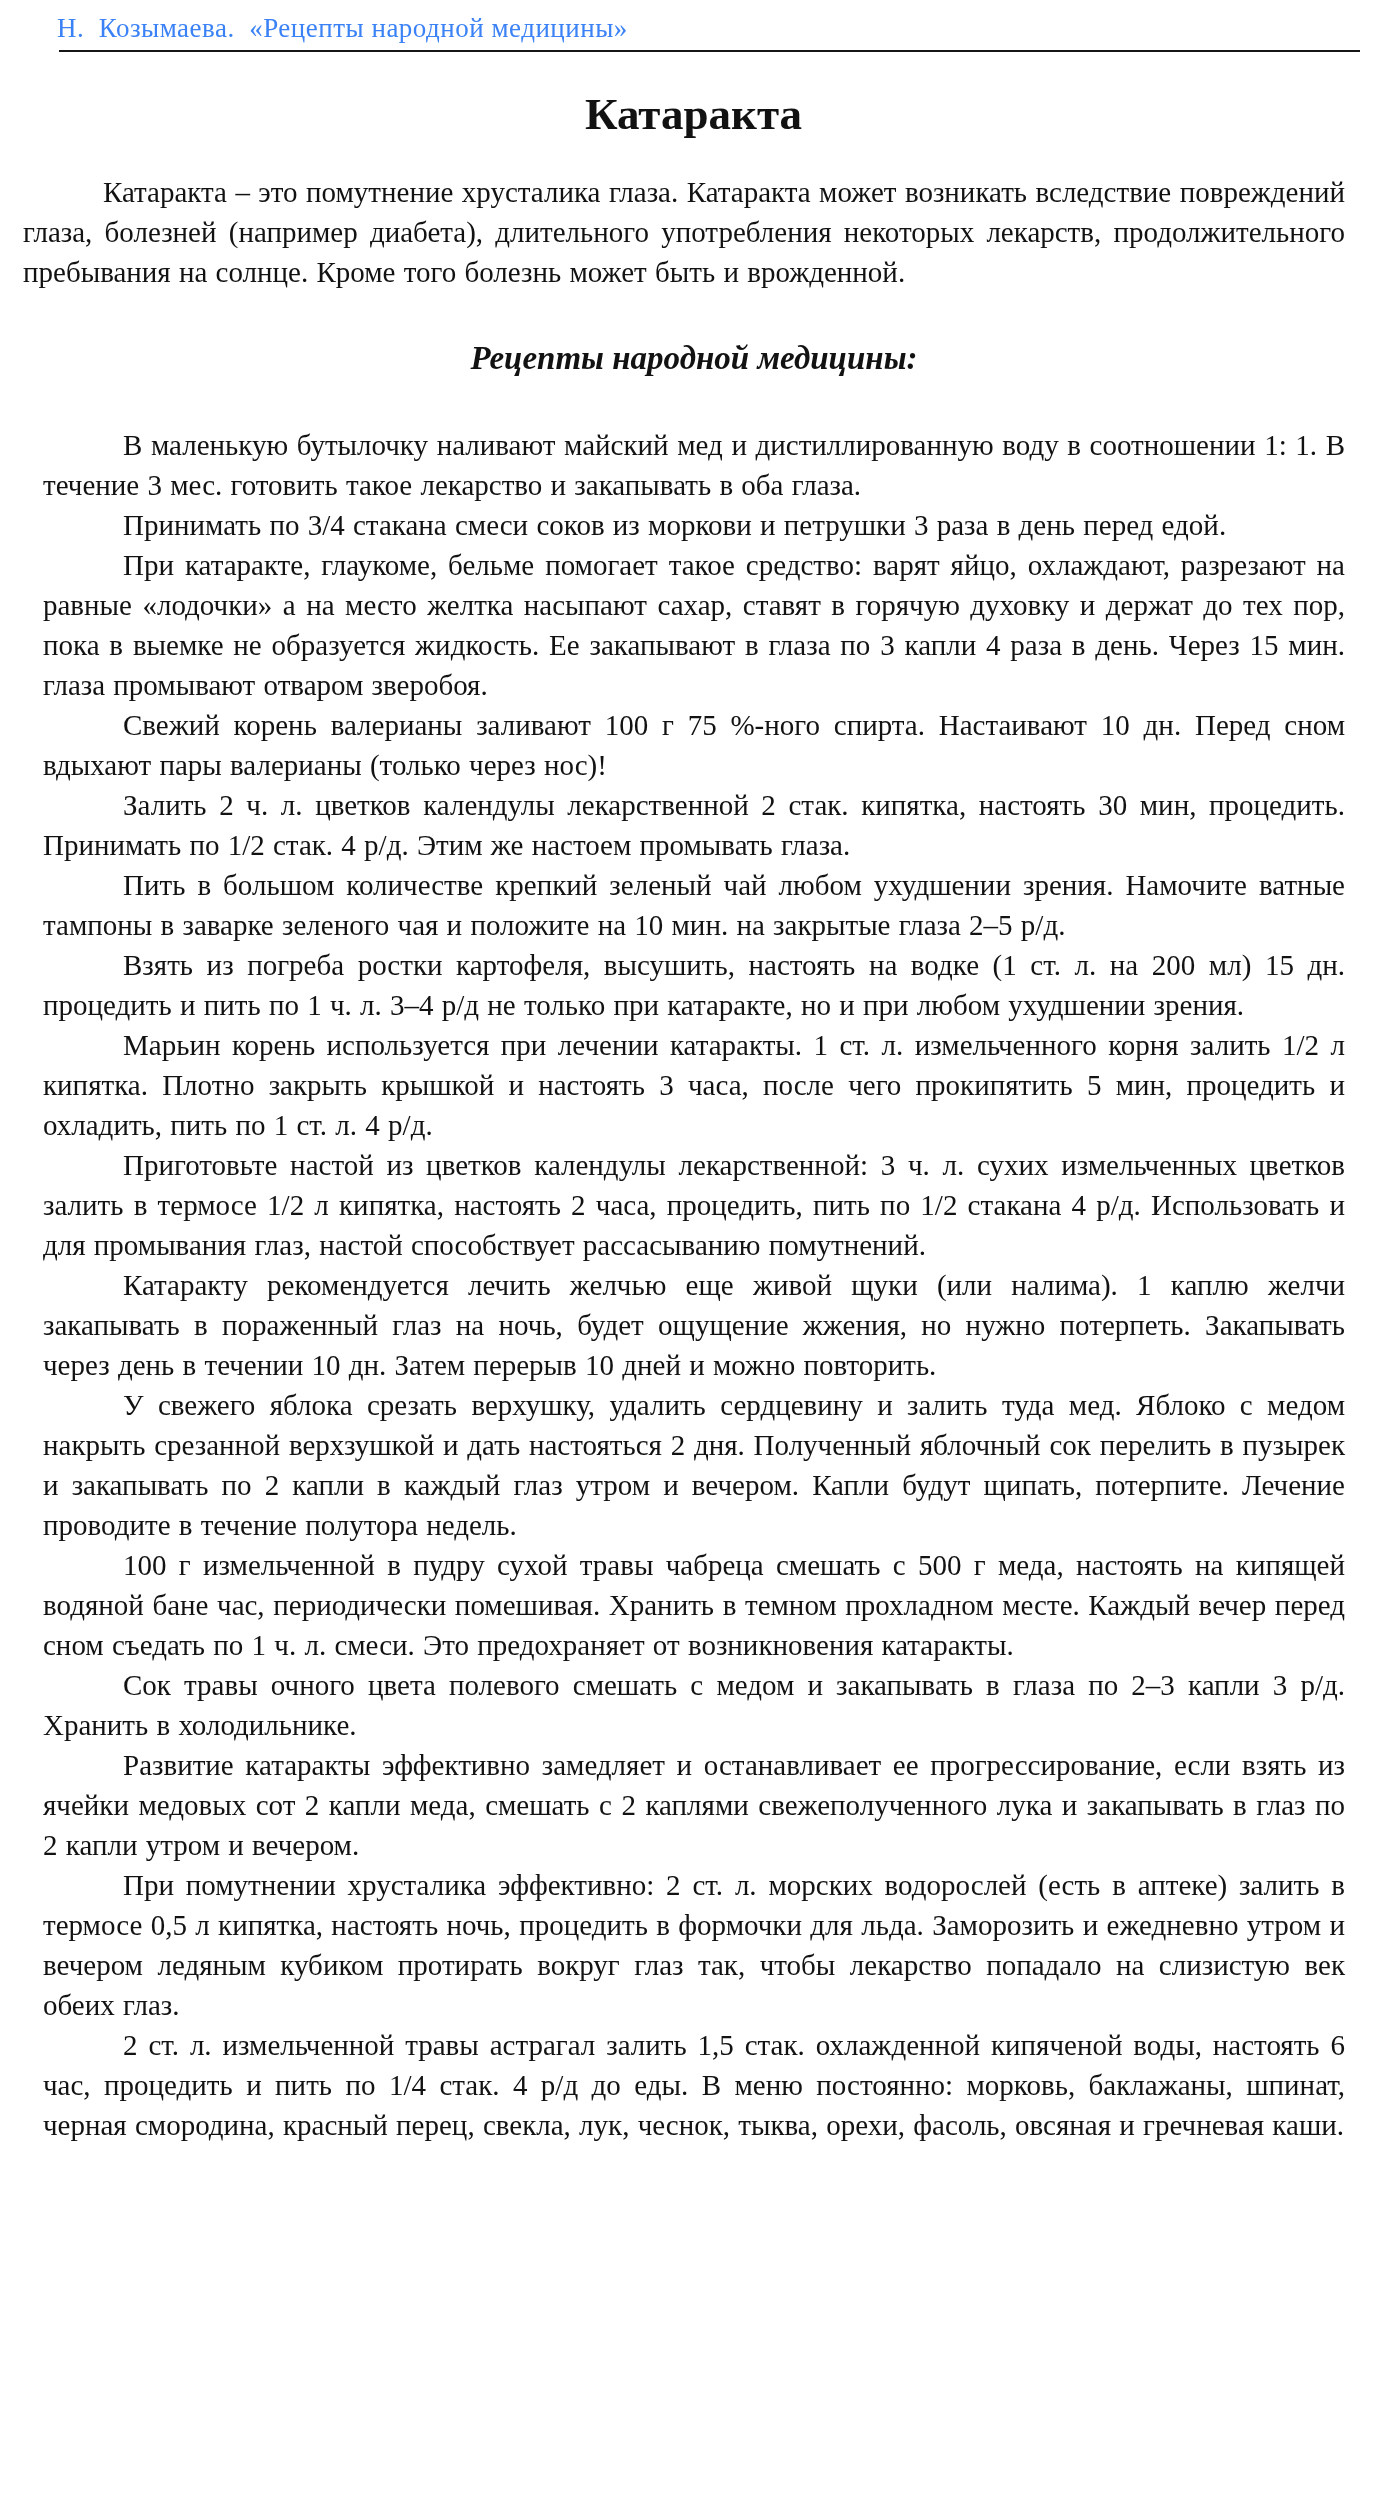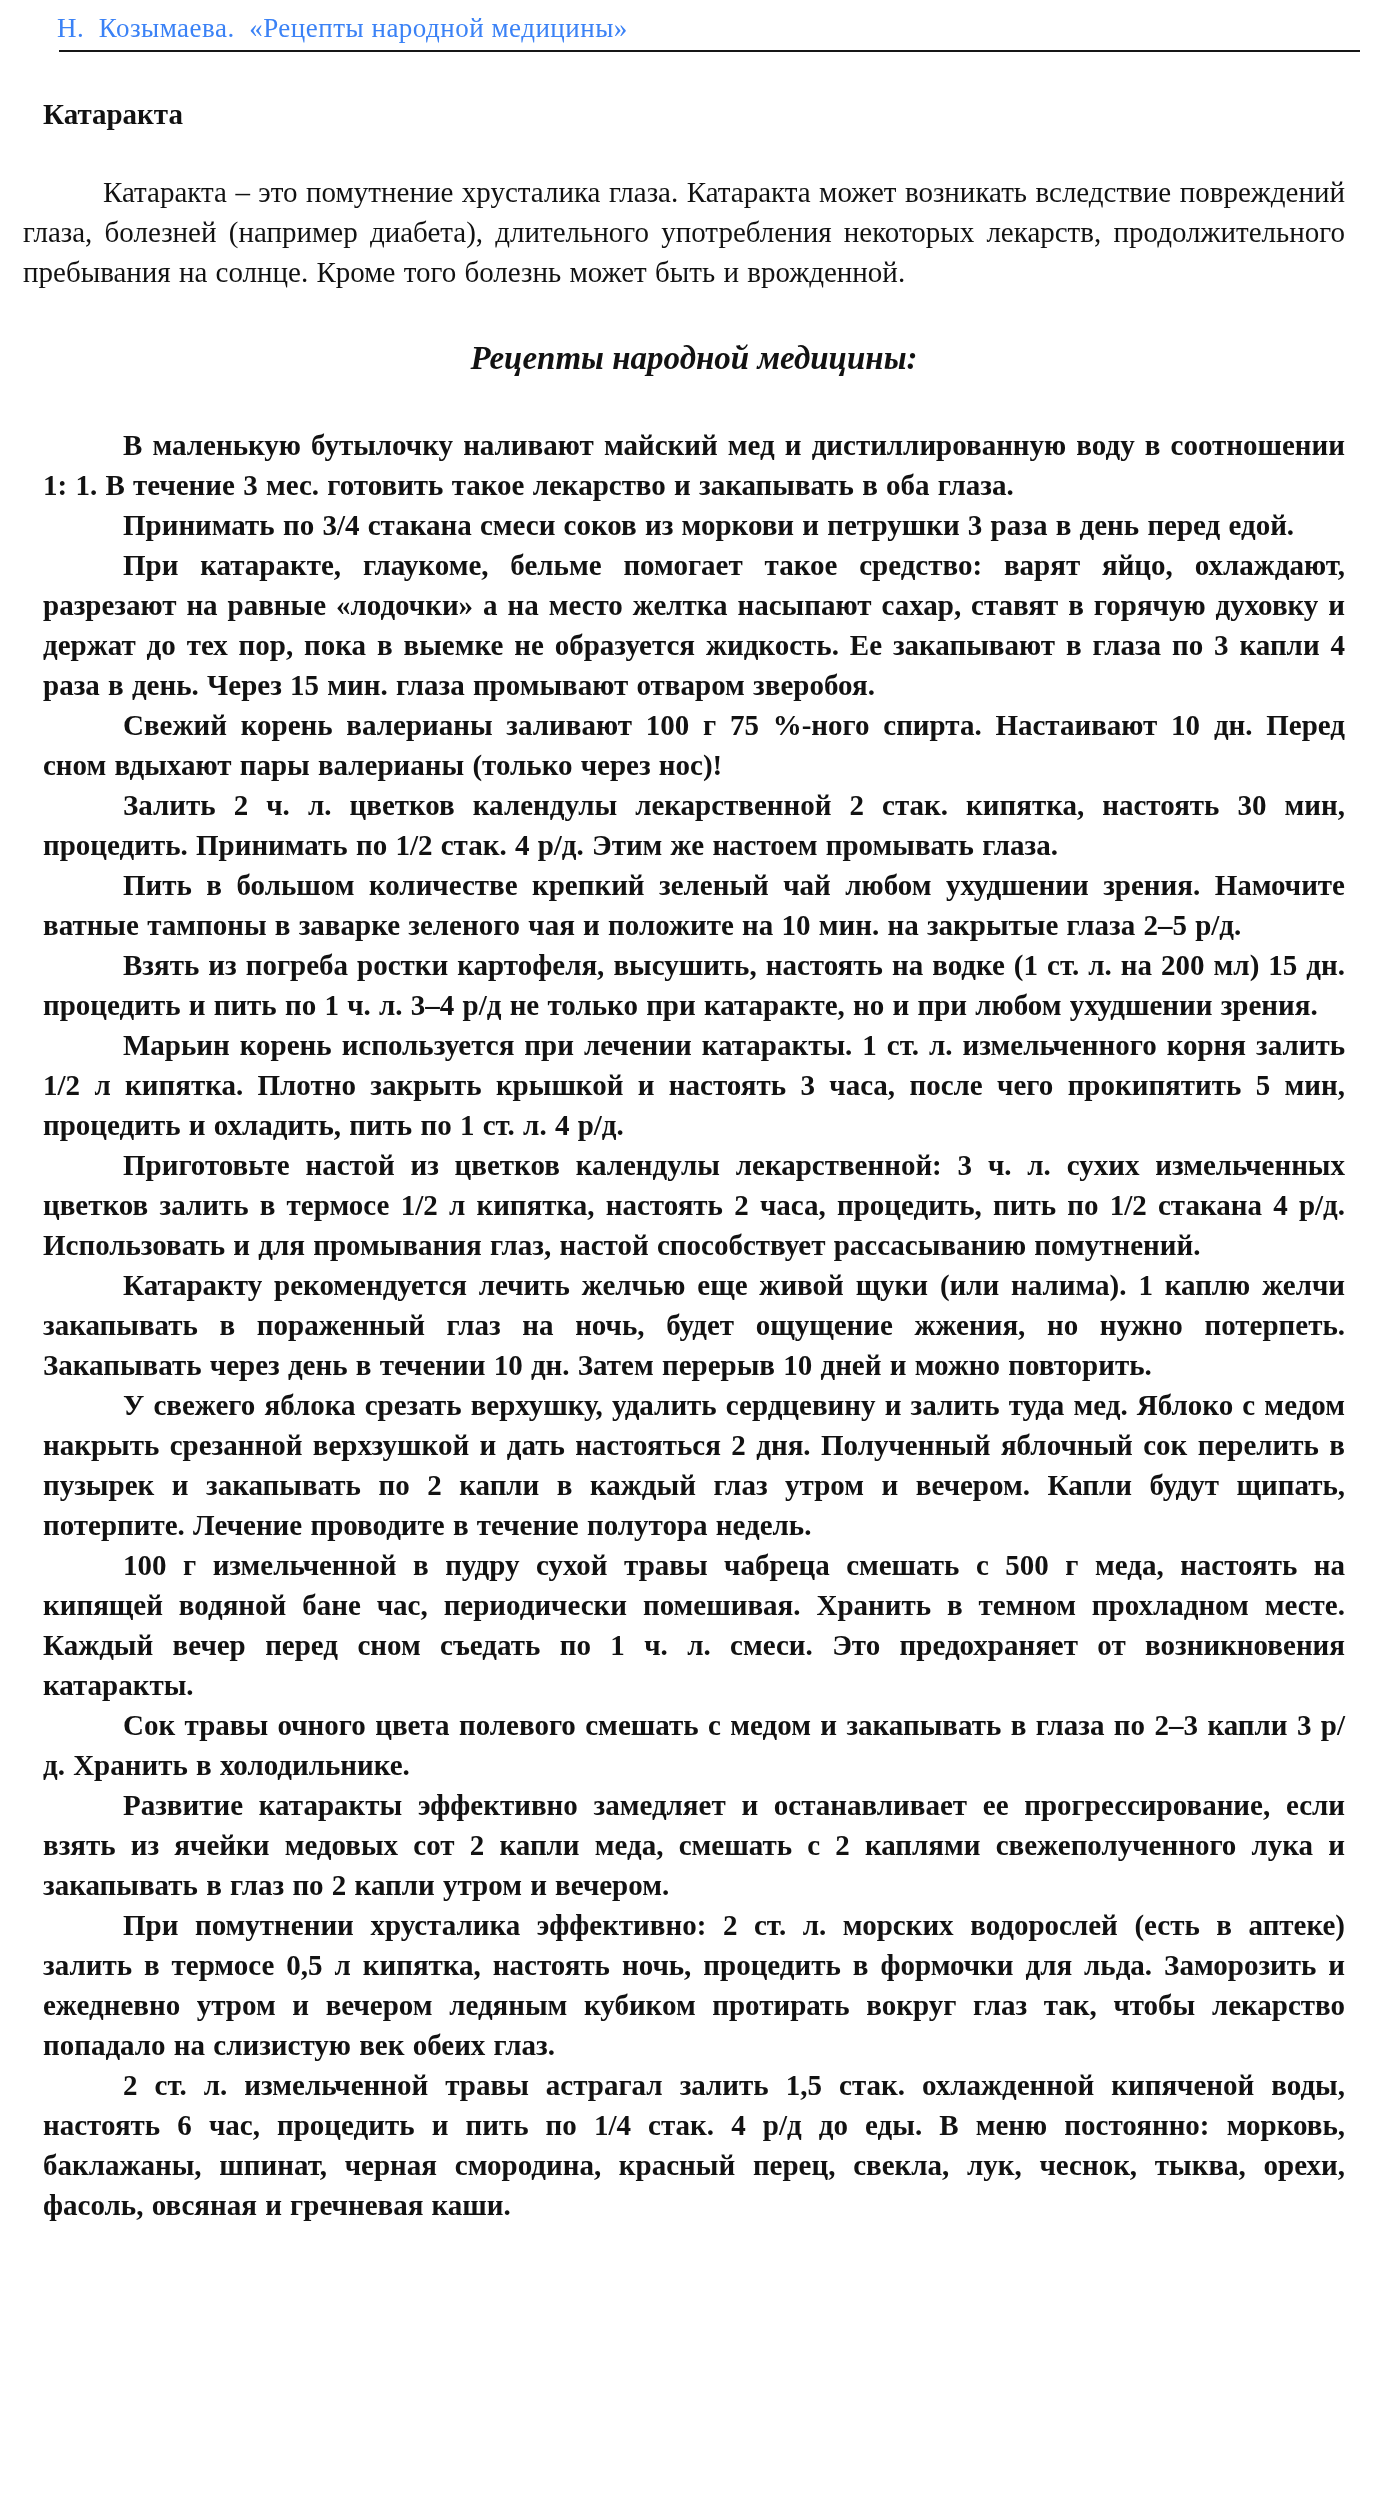--- a/index.html
+++ b/index.html
@@ -24,42 +24,43 @@
   .header-rule {
     position: absolute;
     top: 50px;
     left: 59px;
     width: 1301px;
     height: 0;
     border-top: 2px solid #161616;
   }
   .page-title {
     margin: 88px 45px 0 43px;
-    font-size: 29px;
+    text-align: center;
+    font-size: 45px;
     font-weight: bold;
     line-height: 52px;
   }
   .intro-block { margin: 32px 44px 0 23px; }
   p.body-par {
     font-size: 29px;
     line-height: 40px;
     text-align: justify;
     text-indent: 80px;
     margin: 0;
     word-spacing: 1px;
   }
   .section-heading {
     margin: 46px 44px 11px 43px;
     text-align: center;
     font-size: 33px;
     font-weight: bold;
     font-style: italic;
     line-height: 40px;
   }
-  .recipes-block { margin: 47px 44px 0 43px; font-weight: bold; }
+  .recipes-block { margin: 47px 44px 0 43px; }
 </style>
 </head>
 <body>
 
 <div class="running-header">Н.&nbsp; Козымаева.&nbsp; «Рецепты народной медицины»</div>
 
 <div class="header-rule"></div>
 
 <h1 class="page-title">Катаракта</h1>
 

